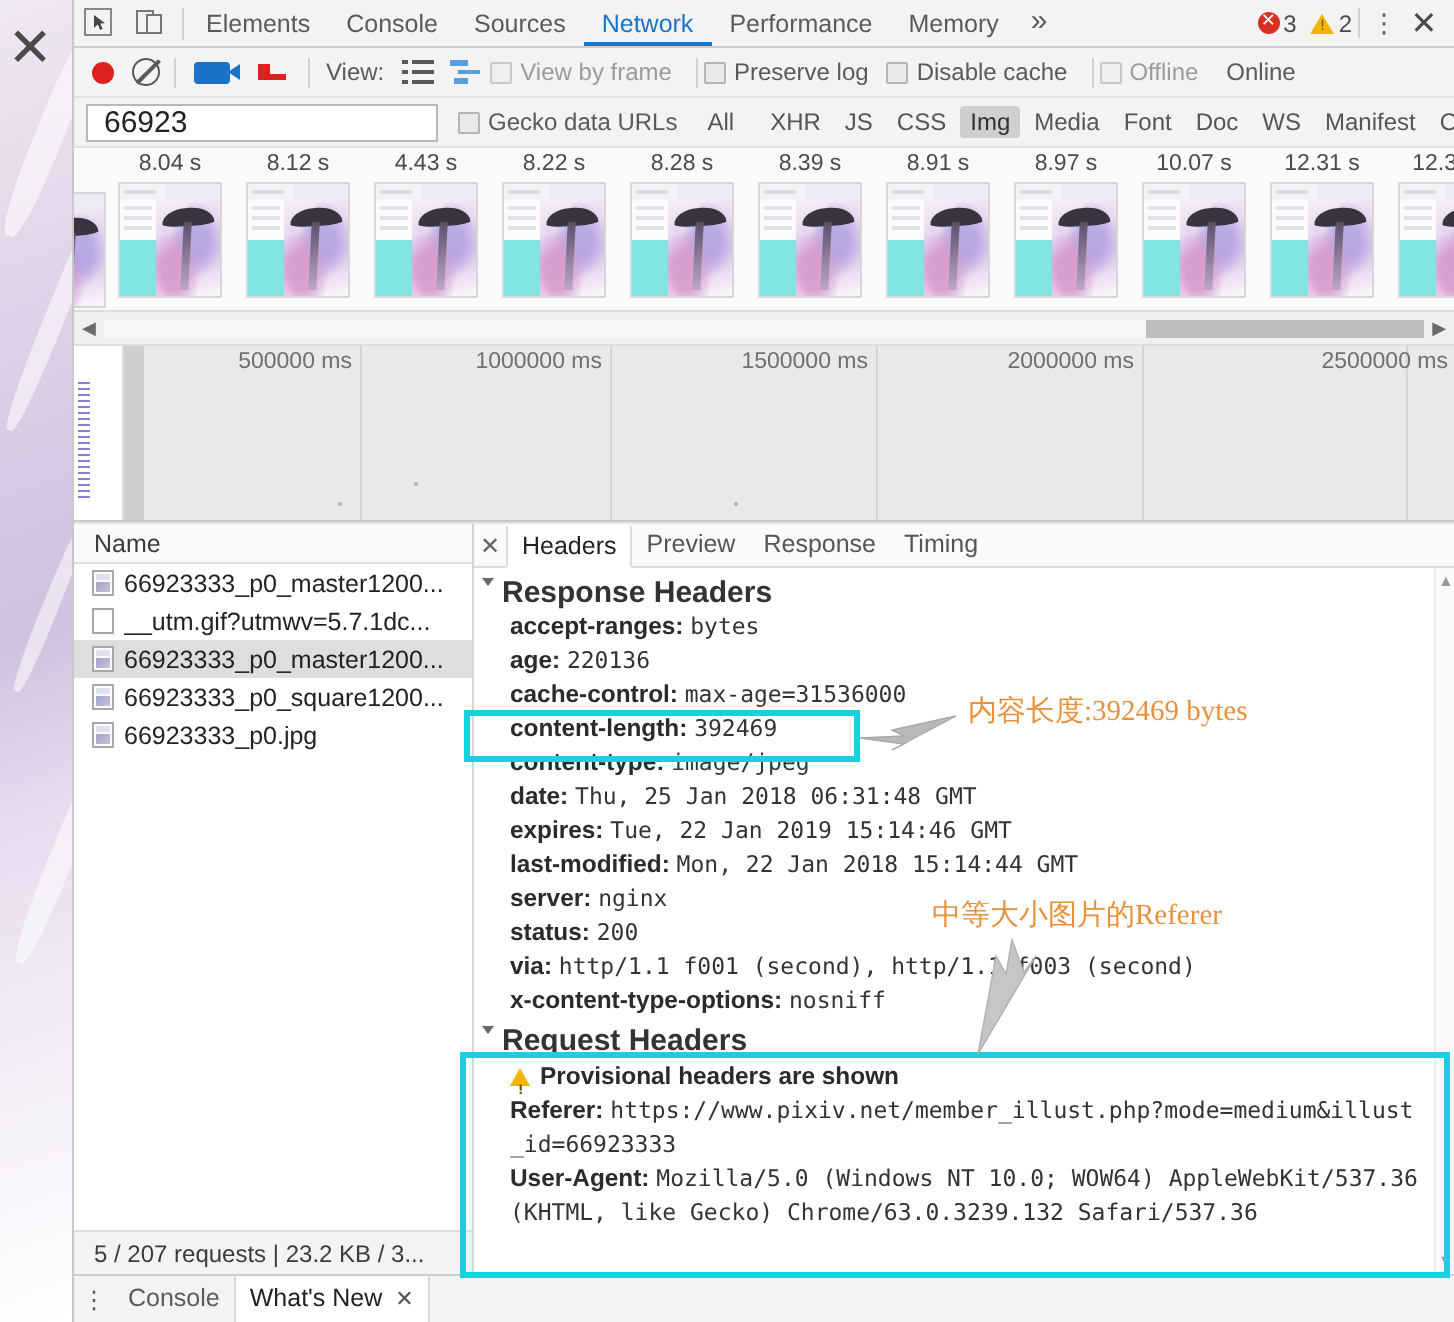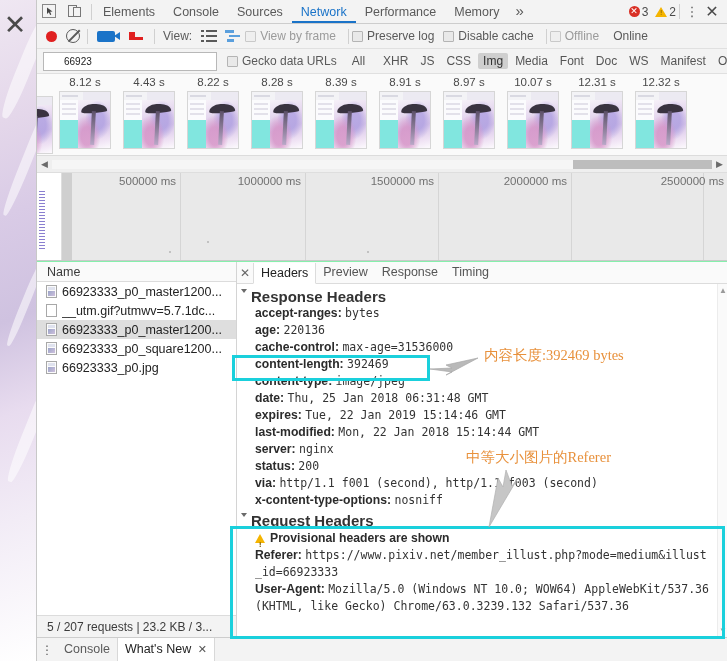--- a/index.html
+++ b/index.html
@@ -35,21 +35,21 @@
     position:absolute; left:1px; top:12px; width:14px; height:480px;
     background:#cdcdcd; border-radius:1px;
   }
   #page-scroll .arrow-up {
     position:absolute; left:3px; top:1px; font-size:9px; color:#707070;
   }
 
   
   #devtools {
     position: absolute; left: 36px; top: 0; width: 691px; height: 661px;
-    background: #86efac;
+    background: #e5e5e5;
     border-left: 1px solid #c8c8c8;
     overflow: hidden;
   }
 
   
   #tabstrip {
     position: relative; height: 24px; background: #f3f3f3;
     border-bottom: 1px solid #cdcdcd;
     display: flex; align-items: center;
   }
@@ -118,21 +118,21 @@
              margin-right:9px;white-space:nowrap;}
   .cb-wrap.dim { color:#9b9b9b; }
 
   
   #filterrow {
     height: 25px; background: #f3f3f3; border-bottom: 1px solid #e0e0e0;
     display:flex; align-items:center; padding-left:6px;
   }
   #filter-input {
     width: 176px; height: 19px; border:1px solid #b8b8b8; background:#fff;
-    font-size:10px; padding: 0 20px; color:#222; outline:none;
+    font-size:15px; padding: 0 8px; color:#222; outline:none;
     font-family:"Liberation Sans",sans-serif;
   }
   .ftype {
     font-size:12px; color:#555; padding:1px 5px; margin:0 1px; border-radius:2px;
     white-space:nowrap;
   }
   .ftype.sel { background:#cfcfcf; color:#333; }
   .fsep { width:1px;height:14px;background:#d5d5d5;margin:0 3px; }
 
   
@@ -388,20 +388,33 @@
   </div>
 
   <div id="filmstrip">
     <div id="film-partial">
       <div class="shot" style="position:absolute;left:-36px;top:22px">
         <div class="hdr"></div>
         <div class="pic"></div>
       </div>
     </div>
     <div class="frame">
+      <div class="t">8.04 s</div>
+      <div class="shot">
+        <div class="hdr"></div>
+          <div class="lcol">
+            <i style="top:3px"></i>
+            <i style="top:8px"></i>
+            <i style="top:13px"></i>
+          </div>
+        <div class="teal"></div>
+          <div class="pic"></div>
+      </div>
+    </div>
+    <div class="frame">
       <div class="t">8.12 s</div>
       <div class="shot">
         <div class="hdr"></div>
           <div class="lcol">
             <i style="top:3px"></i>
             <i style="top:8px"></i>
             <i style="top:13px"></i>
           </div>
         <div class="teal"></div>
           <div class="pic"></div>

